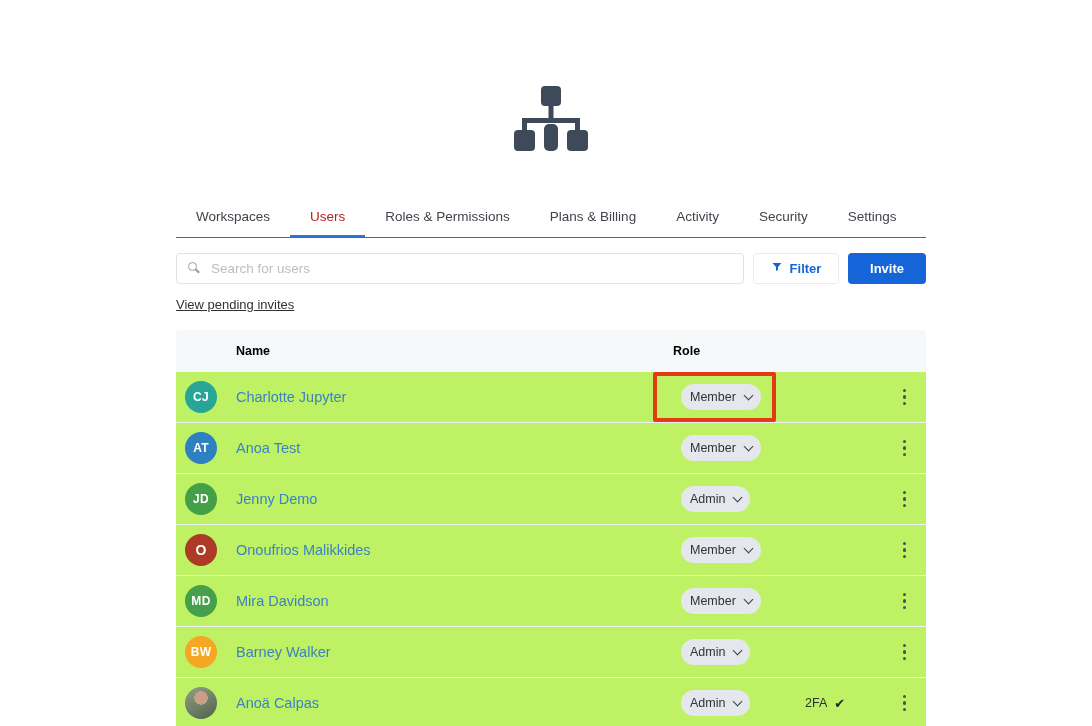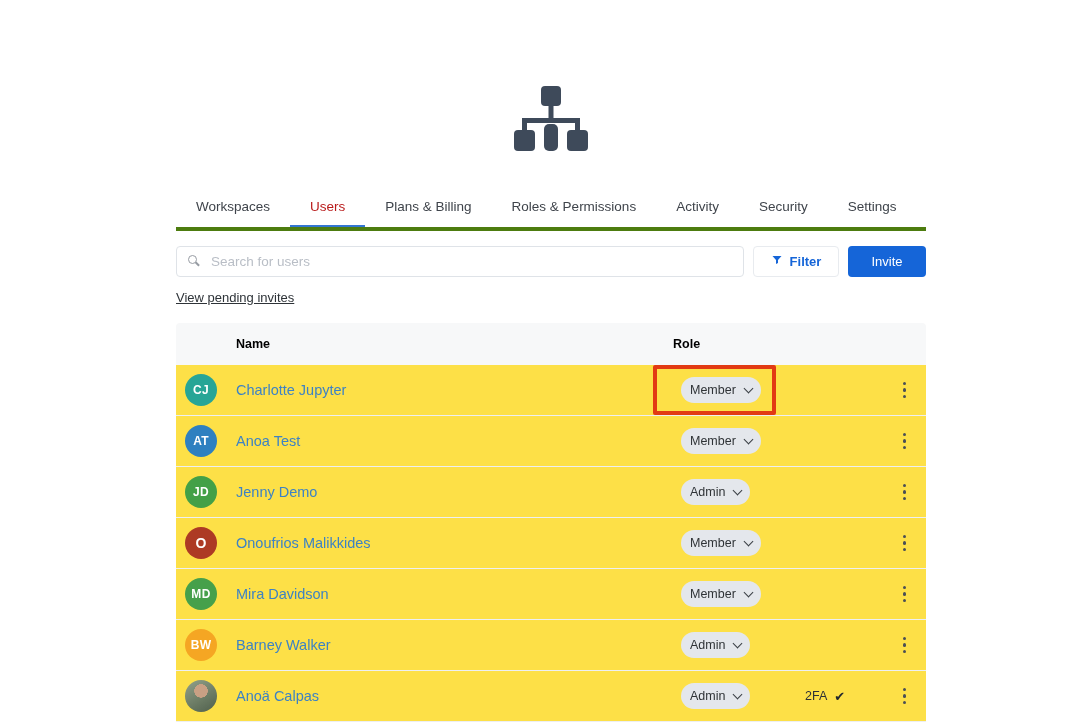--- a/index.html
+++ b/index.html
@@ -11,43 +11,43 @@
     color:#333;
   }
   .container { width:750px; margin-left:176px; }
 
   
   .org-header { display:flex; align-items:center; justify-content:center; padding-top:86px; gap:32px; }
   .org-icon { flex:0 0 auto; }
   .org-title { font-size:31px; font-weight:600; color:#3b4454; letter-spacing:.3px; }
 
   
-  .tabs { display:flex; margin-top:37px; border-bottom:4px solid #4d7c0f; overflow:hidden; white-space:nowrap; }
+  .tabs { display:flex; margin-top:47px; border-bottom:1px solid #4d7c0f; overflow:hidden; white-space:nowrap; }
   .tab { flex:0 0 auto; padding:0 20px 12px; font-size:13.5px; line-height:16px; color:#3f444b; font-weight:500; position:relative; cursor:pointer; }
   .tab.active { color:#b91c1c; }
   .tab.active::after { content:""; position:absolute; left:0; right:0; bottom:-1px; height:3px; background:#3276d2; }
 
   
   .toolbar { display:flex; margin-top:15px; gap:9px; height:31px; }
   .search-wrap { flex:1 1 auto; position:relative; }
   .search-input { width:100%; height:31px; border:1px solid #dfe3e8; border-radius:4px; padding:0 10px 0 34px; font-size:13.5px; color:#333; outline:none; font-family:inherit; }
   .search-input::placeholder { color:#b9bec6; }
   .search-icon { position:absolute; left:12px; top:9px; width:9px; height:9px; border:1.6px solid #979ca3; border-radius:50%; }
   .search-icon::after { content:""; position:absolute; width:5px; height:1.6px; background:#979ca3; transform:rotate(45deg); right:-4px; bottom:-2px; }
   .filter-btn { flex:0 0 86px; display:flex; align-items:center; justify-content:center; gap:7px; background:#fff; border:1px solid #e8ebef; border-radius:4px; color:#1565d8; font-size:13px; font-weight:700; cursor:pointer; font-family:inherit; }
-  .invite-btn { flex:0 0 78px; background:#1565d8; color:#fff; border:none; border-radius:4px; font-size:13px; font-weight:400; cursor:pointer; font-family:inherit; }
+  .invite-btn { flex:0 0 78px; background:#1565d8; color:#fff; border:none; border-radius:4px; font-size:13px; font-weight:700; cursor:pointer; font-family:inherit; }
 
   
   .pending { display:inline-block; margin-top:13px; font-size:13px; color:#2e3338; text-decoration:underline; cursor:pointer; }
 
   
   .table { margin-top:17px; }
   .thead, .trow { display:grid; grid-template-columns:60px 437px 125px 85px 1fr; align-items:center; }
   .thead { height:42px; background:#f7f8f9; border-radius:4px 4px 0 0; font-size:12.5px; font-weight:700; color:#000000; }
-  .trow { height:51px; border-bottom:1px solid #edeff2; background:#fde047; position:relative; }
+  .trow { height:51px; border-bottom:1px solid #edeff2; background:#bef264; position:relative; }
   .cell-avatar { padding-left:9px; }
   .avatar { width:32px; height:32px; border-radius:50%; color:#fff; font-size:12px; font-weight:700; display:flex; align-items:center; justify-content:center; letter-spacing:.3px; }
   .avatar-photo { background:
       radial-gradient(circle at 50% 34%, #c9a084 0 25%, rgba(0,0,0,0) 26%),
       linear-gradient(150deg,#93a18b 0%,#6d7d66 55%,#4f5f4c 100%); }
   .name-link { font-size:14.5px; color:#3d82c4; font-weight:500; text-decoration:none; cursor:pointer; }
   .role-pill { display:inline-flex; align-items:center; gap:9px; margin-left:8px; background:#e4e7ec; border:none; border-radius:13px; padding:6px 9px; font-size:12.5px; color:#2f3337; cursor:pointer; font-family:inherit; }
   .chev { width:7px; height:7px; border-right:1.8px solid #3a3f45; border-bottom:1.8px solid #3a3f45; transform:rotate(45deg); margin-top:-4px; }
   .cell-2fa { display:flex; align-items:center; gap:7px; font-size:12.5px; font-weight:500; color:#2c3136; padding-left:7px; }
   .check-glyph { font-size:13px; color:#20262e; }
@@ -74,22 +74,22 @@
         <rect x="57" y="44" width="21" height="21" rx="4" fill="#3e4a5a"></rect>
         <rect x="34" y="38" width="14" height="27" rx="5" fill="#3e4a5a"></rect>
       </svg>
     </span>
   </div>
 
   
   <div class="tabs">
     <span class="tab">Workspaces</span>
     <span class="tab active">Users</span>
+    <span class="tab">Roles &amp; Permissions</span>
     <span class="tab">Plans &amp; Billing</span>
-    <span class="tab">Roles &amp; Permissions</span>
     <span class="tab">Activity</span>
     <span class="tab">Security</span>
     <span class="tab">Settings</span>
   </div>
 
   
   <div class="toolbar">
     <div class="search-wrap">
       <span class="search-icon"></span>
       <input class="search-input" type="text" placeholder="Search for users" style="">

